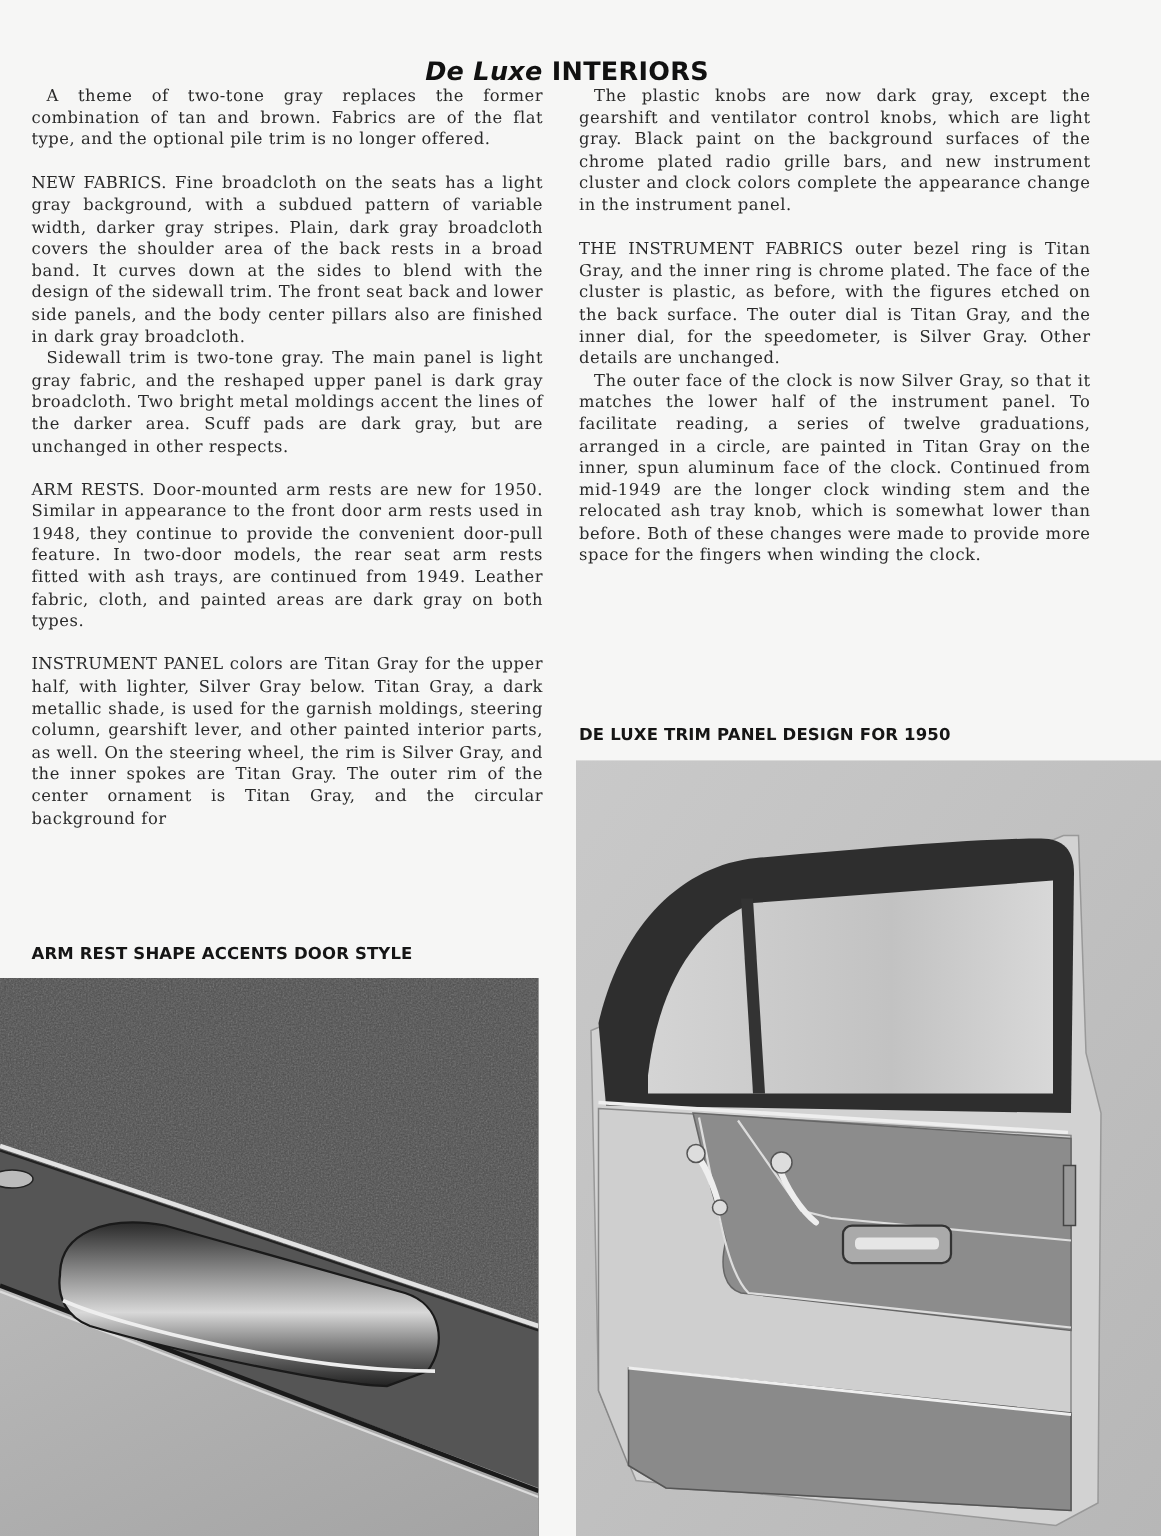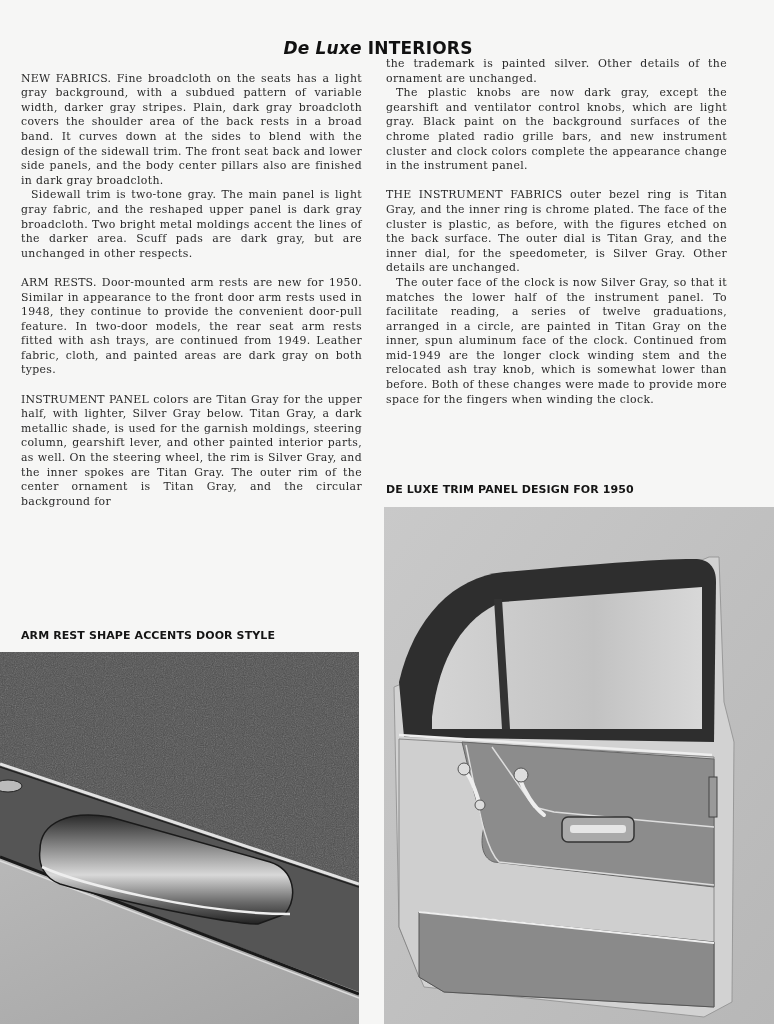--- a/index.html
+++ b/index.html
@@ -47,28 +47,28 @@
   .photo svg { display: block; width: 100%; height: 100%; }
 </style>
 </head>
 <body>
 
 <div class="title">
   <span class="brand">De Luxe</span><span>INTERIORS</span>
 </div>
 
 <div class="col col-left">
+  <p class="indent"><span>A theme of two-tone gray replaces the former combination of tan and brown.  Fabrics are of the flat type, and the optional pile trim is no longer offered.</span></p>
   <p class="gap"><span class="lead">NEW FABRICS.</span><span> Fine broadcloth on the seats has a light gray background, with a subdued pattern of variable width, darker gray stripes.  Plain, dark gray broadcloth covers the shoulder area of the back rests in a broad band.  It curves down at the sides to blend with the design of the sidewall trim.  The front seat back and lower side panels, and the body center pillars also are finished in dark gray broadcloth.</span></p>
   <p class="indent"><span>Sidewall trim is two-tone gray.  The main panel is light gray fabric, and the reshaped upper panel is dark gray broadcloth.  Two bright metal moldings accent the lines of the darker area.  Scuff pads are dark gray, but are unchanged in other respects.</span></p>
   <p class="gap"><span class="lead">ARM RESTS.</span><span> Door-mounted arm rests are new for 1950.  Similar in appearance to the front door arm rests used in 1948, they continue to provide the convenient door-pull feature.  In two-door models, the rear seat arm rests fitted with ash trays, are continued from 1949.  Leather fabric, cloth, and painted areas are dark gray on both types.</span></p>
   <p class="gap"><span class="lead">INSTRUMENT PANEL</span><span> colors are Titan Gray for the upper half, with lighter, Silver Gray below.  Titan Gray, a dark metallic shade, is used for the garnish moldings, steering column, gearshift lever, and other painted interior parts, as well. On the steering wheel, the rim is Silver Gray, and the inner spokes are Titan Gray.  The outer rim of the center ornament is Titan Gray, and the circular background for</span></p>
 </div>
 
 <div class="col col-right">
-  <p><span>the trademark is painted silver.  Other details of the ornament are unchanged.</span></p>
   <p class="indent"><span>The plastic knobs are now dark gray, except the gearshift and ventilator control knobs, which are light gray.  Black paint on the background surfaces of the chrome plated radio grille bars, and new instrument cluster and clock colors complete the appearance change in the instrument panel.</span></p>
   <p class="gap"><span class="lead">THE INSTRUMENT FABRICS</span><span> outer bezel ring is Titan Gray, and the inner ring is chrome plated.  The face of the cluster is plastic, as before, with the figures etched on the back surface. The outer dial is Titan Gray, and the inner dial, for the speedometer, is Silver Gray.  Other details are unchanged.</span></p>
   <p class="indent"><span>The outer face of the clock is now Silver Gray, so that it matches the lower half of the instrument panel. To facilitate reading, a series of twelve graduations, arranged in a circle, are painted in Titan Gray on the inner, spun aluminum face of the clock.  Continued from mid-1949 are the longer clock winding stem and the relocated ash tray knob, which is somewhat lower than before.  Both of these changes were made to provide more space for the fingers when winding the clock.</span></p>
 </div>
 
 <div class="caption cap-right">DE LUXE TRIM PANEL DESIGN FOR 1950</div>
 <div class="caption cap-left">ARM REST SHAPE ACCENTS DOOR STYLE</div>
 
 <div class="photo photo-armrest">
   <svg viewBox="0 0 359 372" preserveAspectRatio="none">

